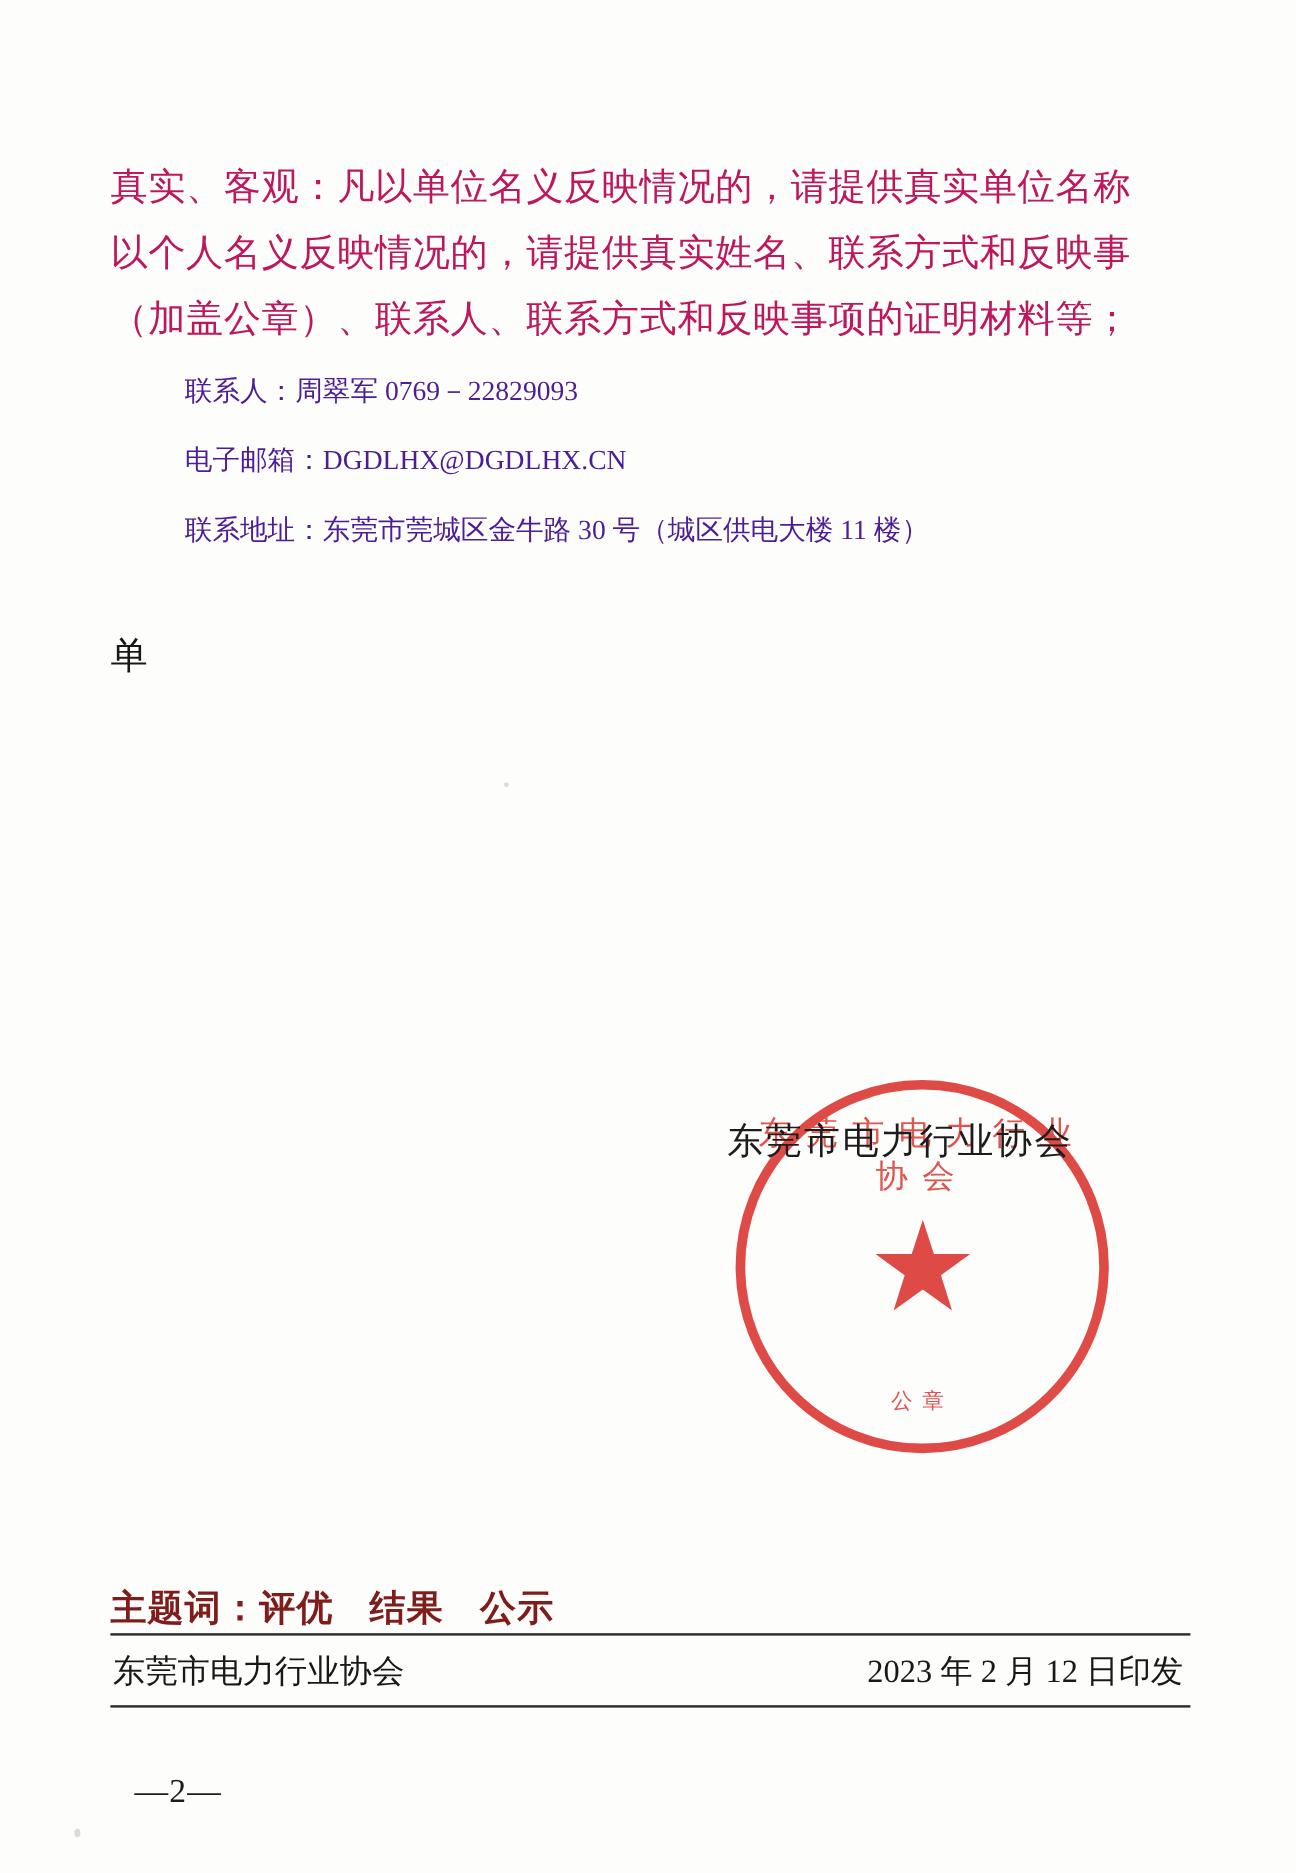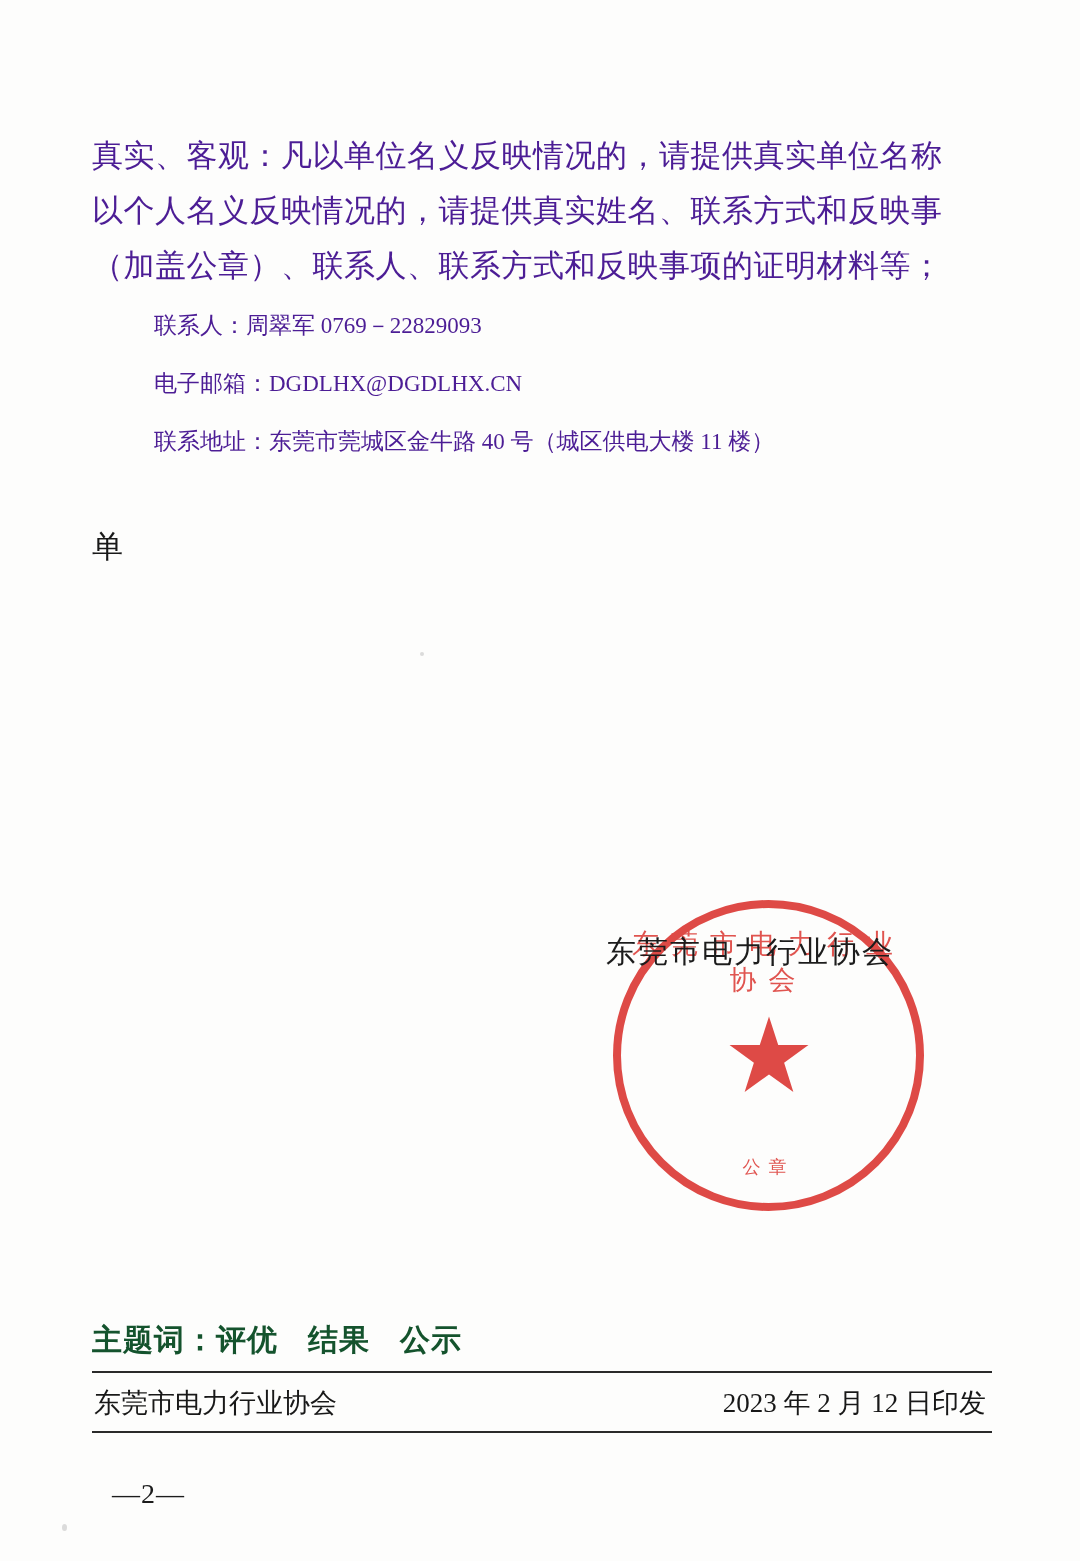--- a/index.html
+++ b/index.html
@@ -24,21 +24,21 @@
     position: absolute;
     left: 92px;
     top: 128px;
     width: 900px;
   }
   .para {
     font-size: 31px;
     line-height: 55px;
     letter-spacing: 0.5px;
     text-align: justify;
-    color: #4c1d95;
+    color: #be185d;
   }
   .para .ln {
     display: block;
     white-space: nowrap;
   }
   .indent {
     padding-left: 62px;
   }
   .contact-block {
     margin-top: 4px;
@@ -125,22 +125,22 @@
   .footer {
     position: absolute;
     left: 92px;
     top: 1320px;
     width: 900px;
   }
   .keyword-line {
     font-size: 30px;
     font-weight: bold;
     letter-spacing: 1px;
-    color: #14532d;
-    padding-bottom: 10px;
+    color: #7f1d1d;
+    padding-bottom: 0;
   }
   .kw-gap { display: inline-block; width: 30px; }
   .rule {
     border: 0;
     border-top: 2px solid #2a2a2a;
     margin: 0;
   }
   .footer-row {
     display: flex;
     justify-content: space-between;
@@ -176,21 +176,21 @@
 
     <div class="para">
       <span class="ln">真实、客观：凡以单位名义反映情况的，请提供真实单位名称</span>
       <span class="ln">以个人名义反映情况的，请提供真实姓名、联系方式和反映事</span>
       <span class="ln">（加盖公章）、联系人、联系方式和反映事项的证明材料等；</span>
     </div>
 
     <div class="contact-block">
       <div class="contact-line">联系人：周翠军 0769－22829093</div>
       <div class="contact-line">电子邮箱：DGDLHX@DGDLHX.CN</div>
-      <div class="contact-line">联系地址：东莞市莞城区金牛路 40 号（城区供电大楼 11 楼）</div>
+      <div class="contact-line">联系地址：东莞市莞城区金牛路 30 号（城区供电大楼 11 楼）</div>
     </div>
 
     <div class="attach-block">
       <div class="attach-line">单</div>
     </div>
 
   </div>
 
   <div class="sign-area">
     <div class="sign-line">东莞市电力行业协会</div>

